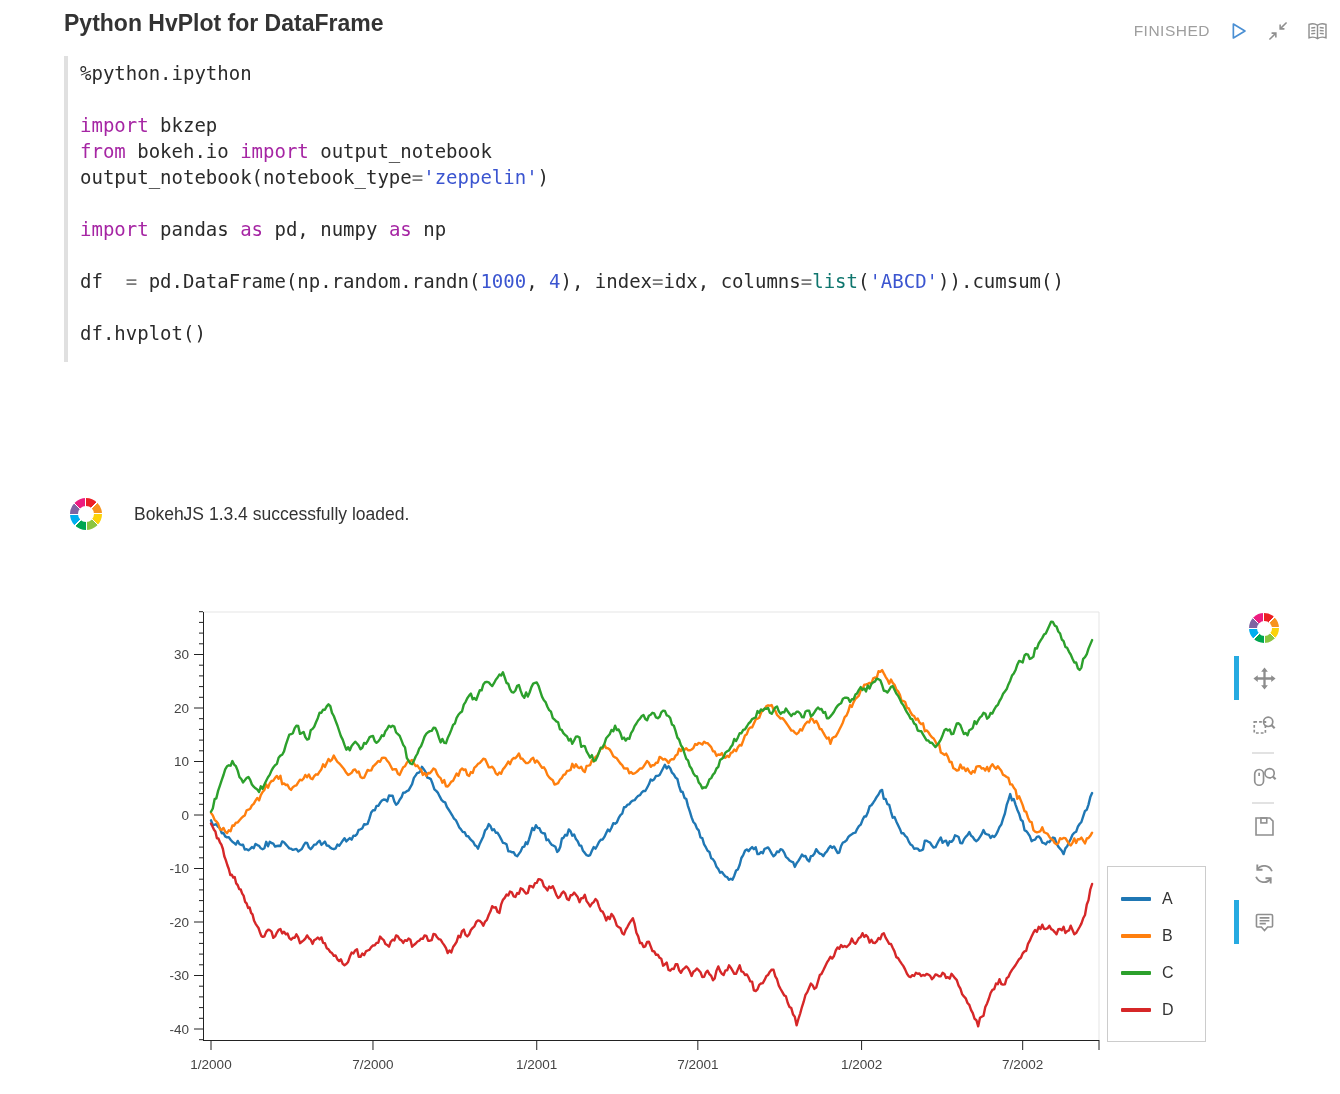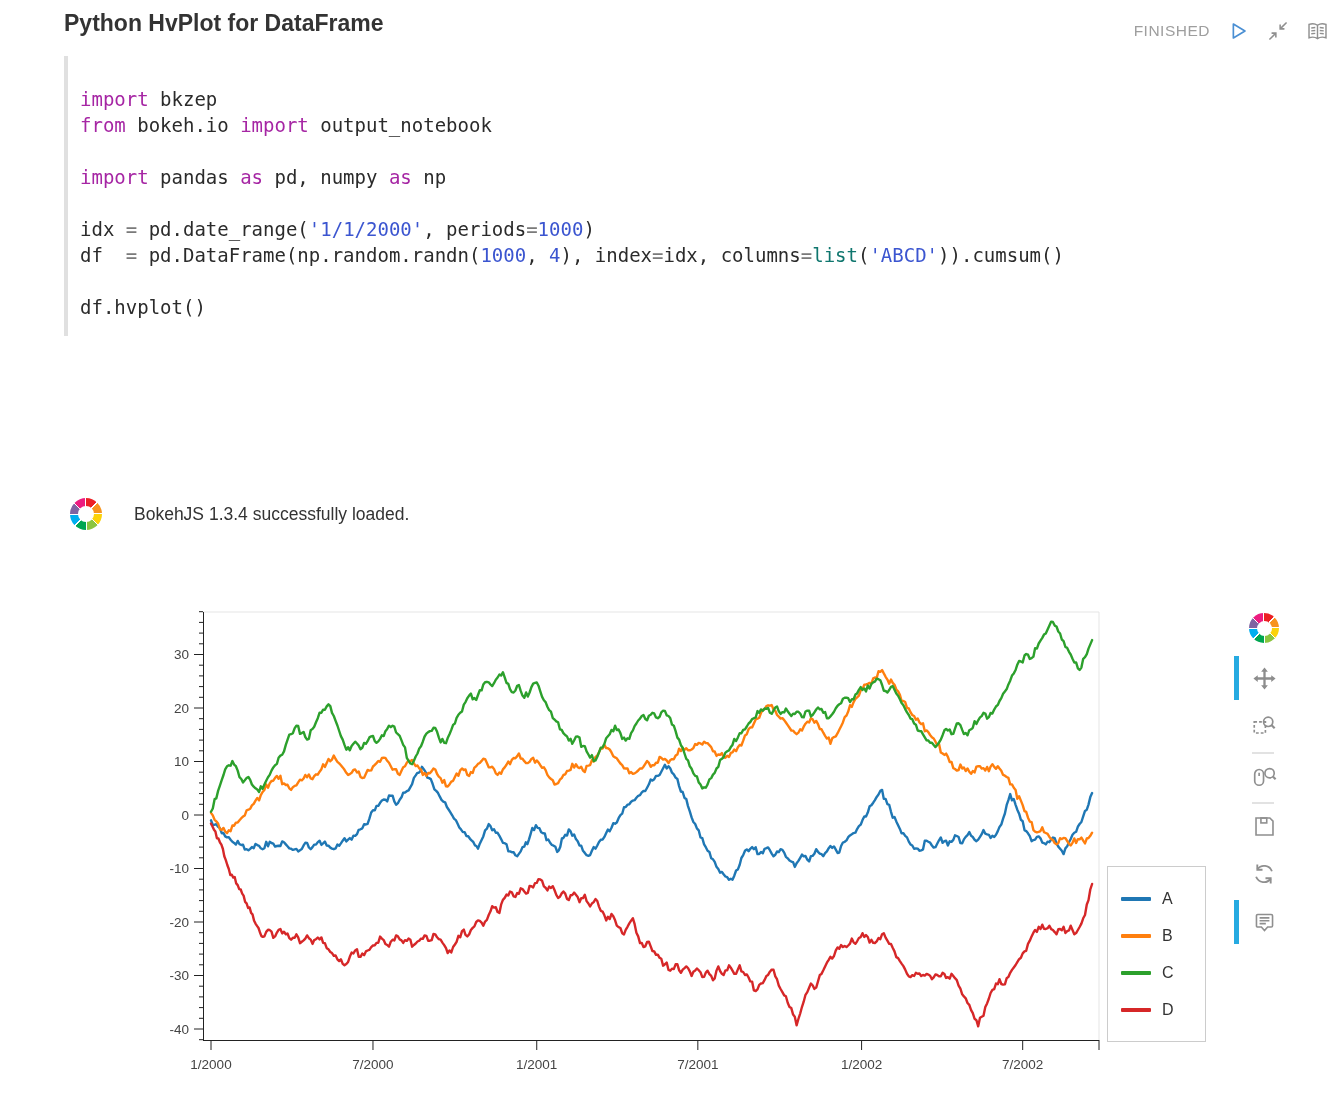--- a/index.html
+++ b/index.html
@@ -70,27 +70,28 @@
     <span class="icon-btn">
       <svg viewBox="0 0 28 28" width="25" height="25" stroke="#8f8f8f" fill="none">
           <circle cx="14" cy="14" r="7.6" stroke-width="1.7"></circle>
           <circle cx="14" cy="14" r="3.2" stroke-width="1.7"></circle>
           <path stroke-width="3" d="M14 3.2 L14 6 M14 22 L14 24.8 M3.2 14 L6 14 M22 14 L24.8 14 M6.4 6.4 L8.4 8.4 M19.6 19.6 L21.6 21.6 M6.4 21.6 L8.4 19.6 M19.6 8.4 L21.6 6.4"></path>
         </svg>
     </span>
   </div>
 
   <div class="code-block" id="code">
+      <div class="cl"><span class="tok-p">%python.ipython</span></div>
       <div class="cl">&nbsp;</div>
       <div class="cl"><span class="tok-k">import</span><span class="tok-p"> bkzep</span></div>
       <div class="cl"><span class="tok-k">from</span><span class="tok-p"> bokeh.io </span><span class="tok-k">import</span><span class="tok-p"> output_notebook</span></div>
+      <div class="cl"><span class="tok-p">output_notebook(notebook_type</span><span class="tok-o">=</span><span class="tok-s">'zeppelin'</span><span class="tok-p">)</span></div>
       <div class="cl">&nbsp;</div>
       <div class="cl"><span class="tok-k">import</span><span class="tok-p"> pandas </span><span class="tok-k">as</span><span class="tok-p"> pd, numpy </span><span class="tok-k">as</span><span class="tok-p"> np</span></div>
       <div class="cl">&nbsp;</div>
-      <div class="cl"><span class="tok-p">idx </span><span class="tok-o">=</span><span class="tok-p"> pd.date_range(</span><span class="tok-s">'1/1/2000'</span><span class="tok-p">, periods</span><span class="tok-o">=</span><span class="tok-n">1000</span><span class="tok-p">)</span></div>
       <div class="cl"><span class="tok-p">df  </span><span class="tok-o">=</span><span class="tok-p"> pd.DataFrame(np.random.randn(</span><span class="tok-n">1000</span><span class="tok-p">, </span><span class="tok-n">4</span><span class="tok-p">), index</span><span class="tok-o">=</span><span class="tok-p">idx, columns</span><span class="tok-o">=</span><span class="tok-b">list</span><span class="tok-p">(</span><span class="tok-s">'ABCD'</span><span class="tok-p">)).cumsum()</span></div>
       <div class="cl">&nbsp;</div>
       <div class="cl"><span class="tok-p">df.hvplot()</span></div>
     </div>
 
   <div class="bokeh-loaded">
     <span class="bokeh-ring"></span>
     <span>BokehJS 1.3.4 successfully loaded.</span>
   </div>
 

